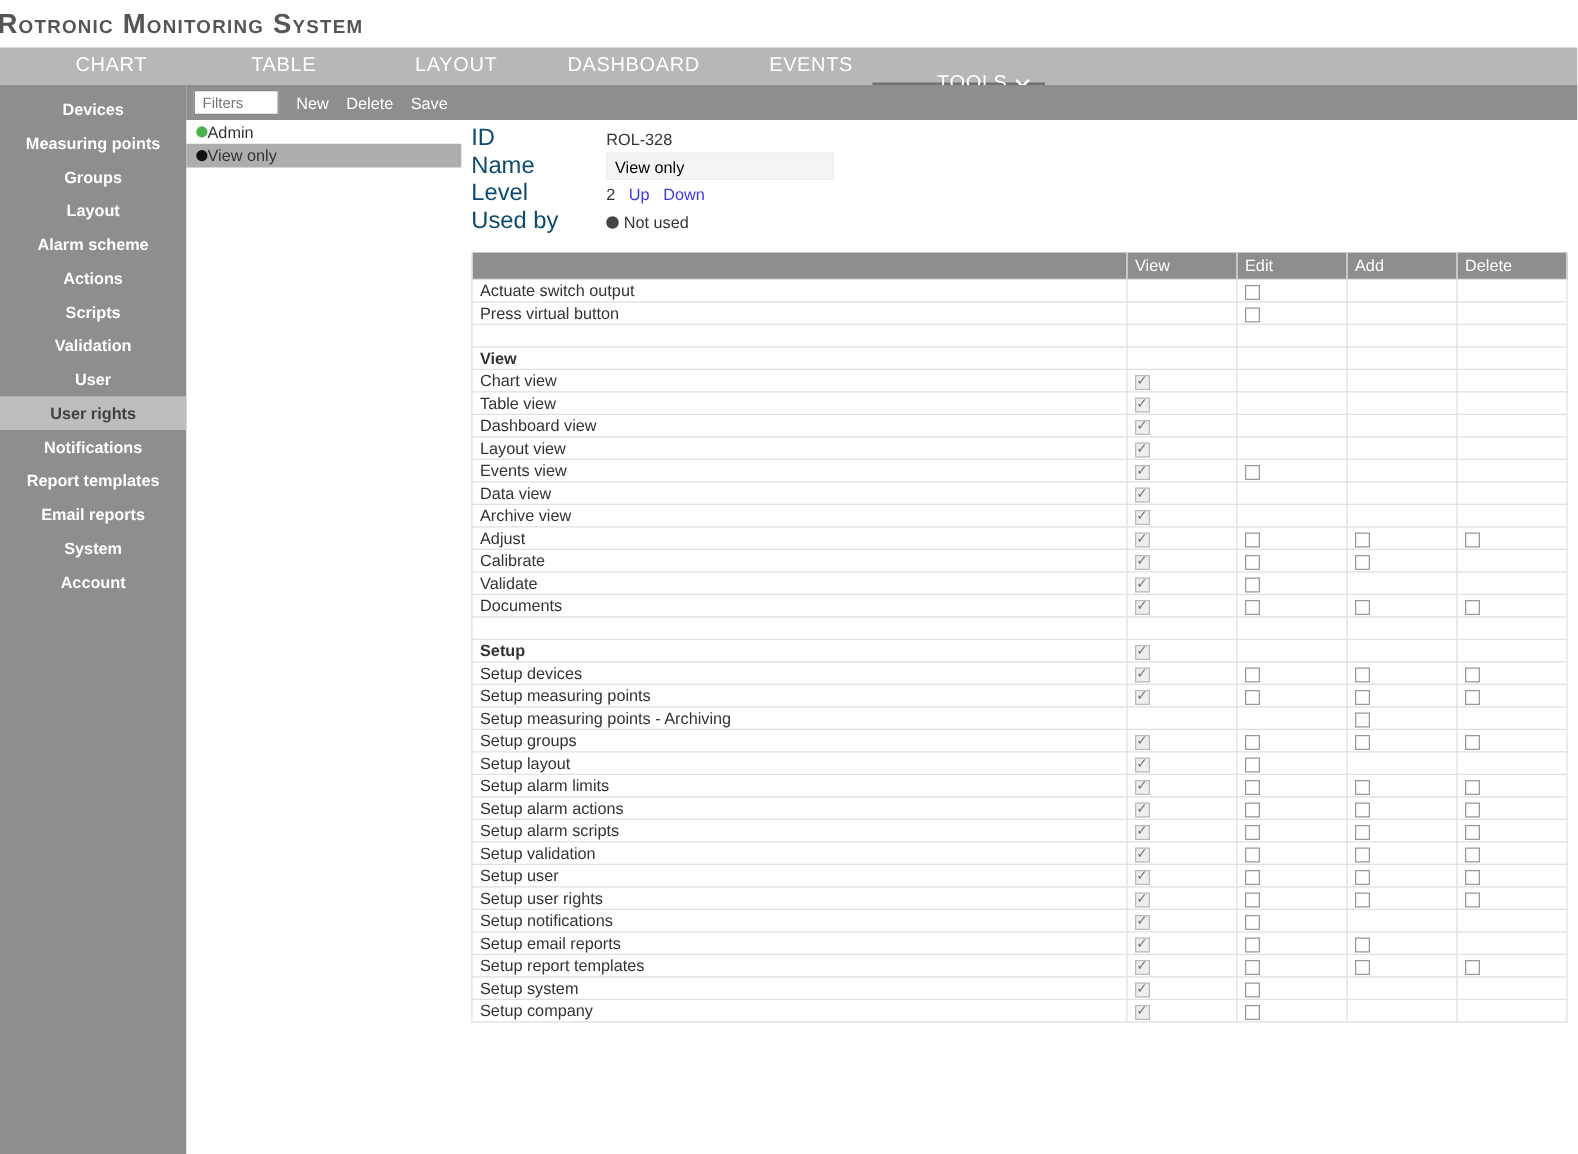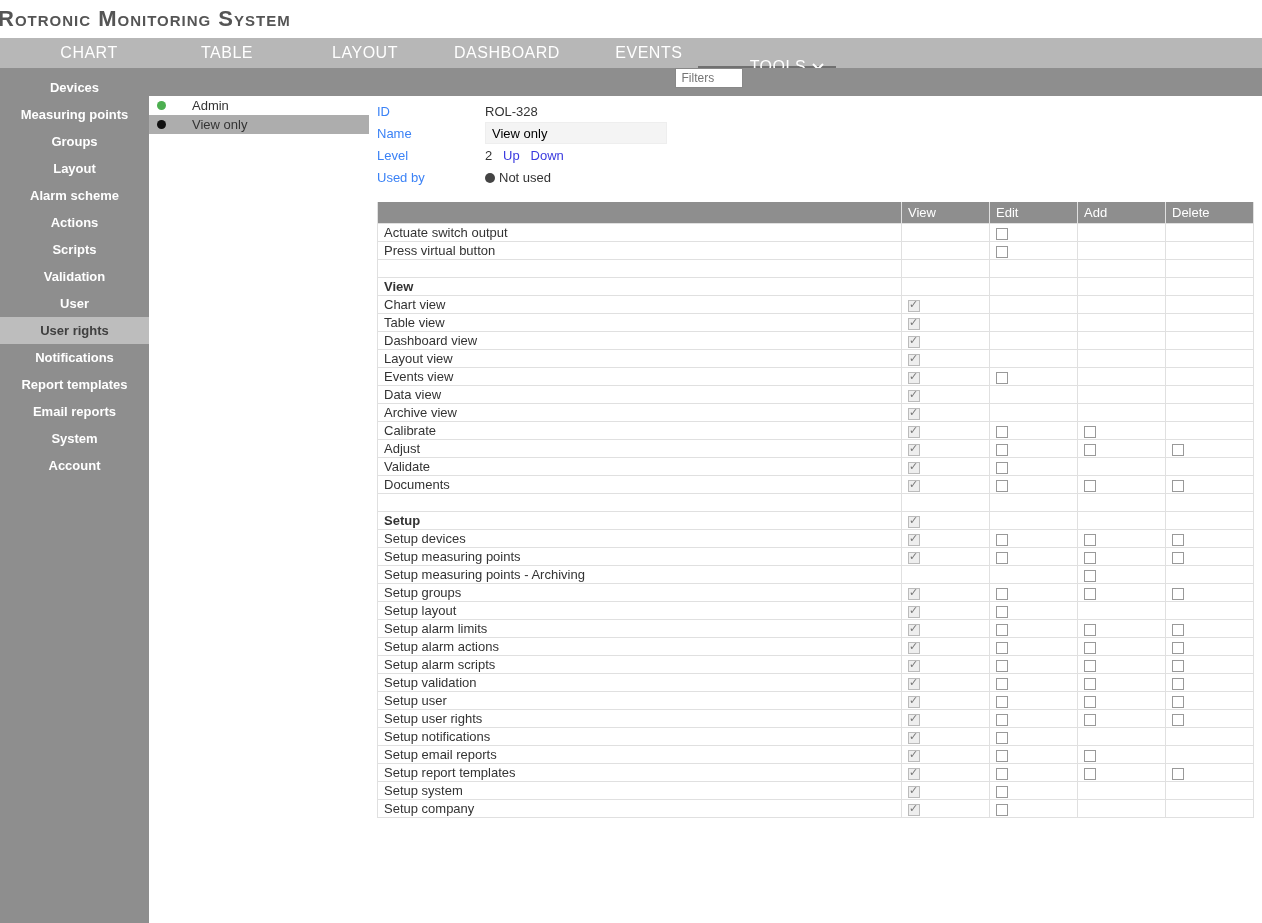--- a/index.html
+++ b/index.html
@@ -73,21 +73,20 @@
     display: flex;
     flex-direction: column;
   }
   .toolbar {
     background: #8E8E8E;
     height: 28px;
     display: flex;
     align-items: center;
     gap: 14px;
     padding-left: 6px;
-    flex-direction: column;
   }
   .toolbar input.filters {
     width: 68px;
     height: 20px;
     font-size: 12px;
     padding: 2px 6px;
     border: 1px solid #888;
     background: #fff;
     color: #888;
   }
@@ -100,21 +99,21 @@
     display: flex;
     flex: 1;
   }
   .rolelist {
     flex: 0 0 220px;
     border-right: none;
   }
   .role-item {
     display: flex;
     align-items: center;
-    gap: 26px;
+    gap: 0;
     padding: 2px 8px;
     font-size: 13px;
     cursor: pointer;
   }
   .role-item .dot {
     width: 9px; height: 9px; border-radius: 50%;
     flex-shrink: 0;
   }
   .role-item.selected {
     background: #ADADAD;
@@ -126,22 +125,22 @@
     flex: 1;
     padding: 4px 8px 20px 8px;
   }
   .formrow {
     display: flex;
     align-items: center;
     min-height: 22px;
   }
   .formrow .lbl {
     flex: 0 0 108px;
-    color: #3b82f6;
-    font-size: 13px;
+    color: #0c4a6e;
+    font-size: 19px;
   }
   .formrow .val {
     font-size: 13px;
     color: #333;
   }
   .formrow input.name-input {
     width: 182px;
     height: 22px;
     padding: 2px 6px;
     border: 1px solid #eee;
@@ -370,32 +369,32 @@
                 <td class="chk"></td>
               </tr>
               <tr>
                 <td>Archive view</td>
                 <td class="chk"><span class="chkbox checked disabled"></span></td>
                 <td class="chk"></td>
                 <td class="chk"></td>
                 <td class="chk"></td>
               </tr>
               <tr>
+                <td>Adjust</td>
+                <td class="chk"><span class="chkbox checked disabled"></span></td>
+                <td class="chk"><span class="chkbox"></span></td>
+                <td class="chk"><span class="chkbox"></span></td>
+                <td class="chk"><span class="chkbox"></span></td>
+              </tr>
+              <tr>
                 <td>Calibrate</td>
                 <td class="chk"><span class="chkbox checked disabled"></span></td>
                 <td class="chk"><span class="chkbox"></span></td>
                 <td class="chk"><span class="chkbox"></span></td>
                 <td class="chk"></td>
-              </tr>
-              <tr>
-                <td>Adjust</td>
-                <td class="chk"><span class="chkbox checked disabled"></span></td>
-                <td class="chk"><span class="chkbox"></span></td>
-                <td class="chk"><span class="chkbox"></span></td>
-                <td class="chk"><span class="chkbox"></span></td>
               </tr>
               <tr>
                 <td>Validate</td>
                 <td class="chk"><span class="chkbox checked disabled"></span></td>
                 <td class="chk"><span class="chkbox"></span></td>
                 <td class="chk"></td>
                 <td class="chk"></td>
               </tr>
               <tr>
                 <td>Documents</td>

